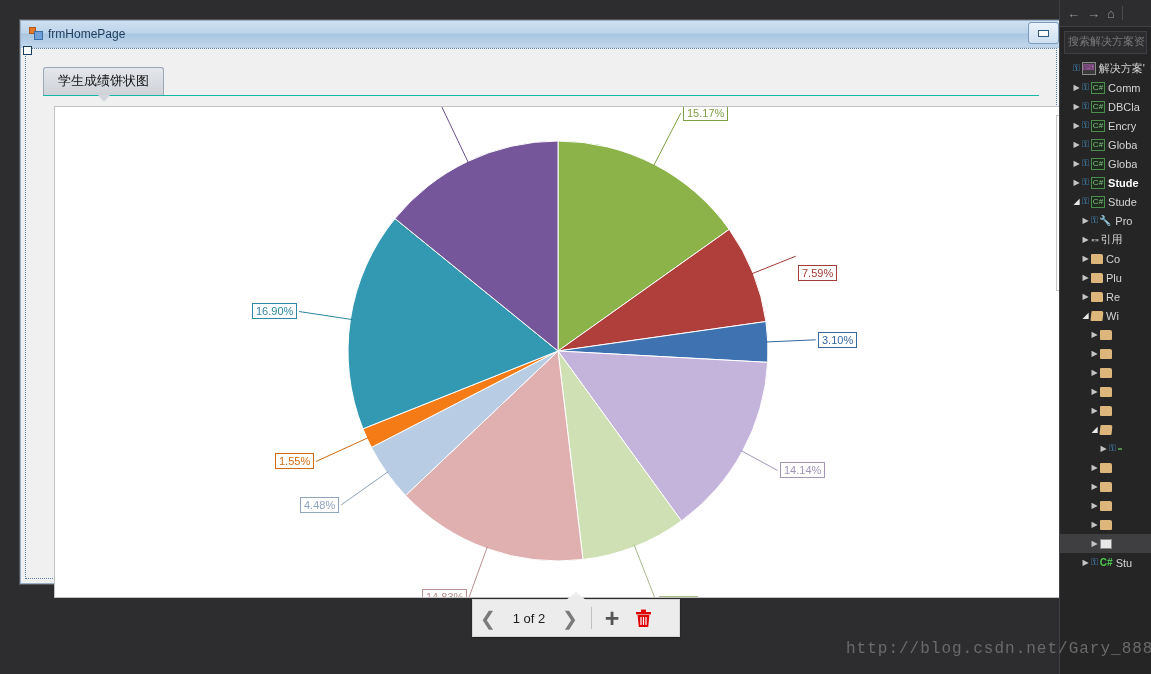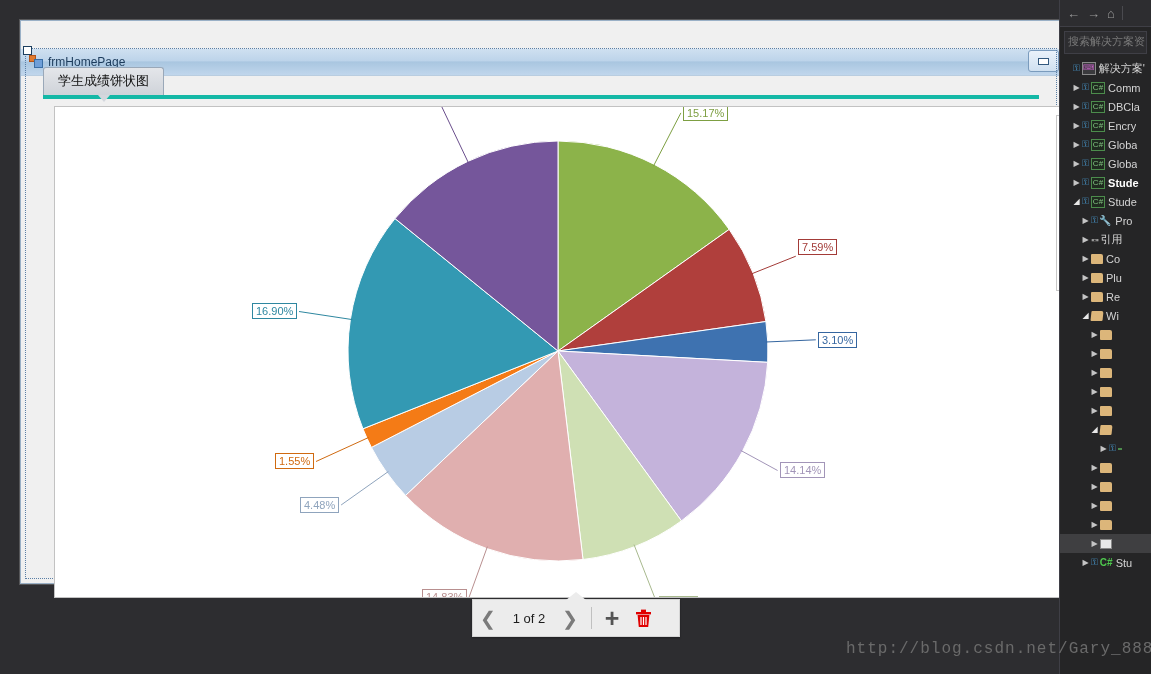--- a/index.html
+++ b/index.html
@@ -21,21 +21,20 @@
     border:1px solid #9ab0c6;
     box-shadow:0 0 0 1px rgba(255,255,255,.2);
   }
   .form-titlebar{
     height:26px;
     background:linear-gradient(to bottom,#cfe0f0 0%,#bdd4ea 45%,#a9c6e0 50%,#c0d6ec 100%);
     border-bottom:1px solid #b9cde0;
     display:flex;align-items:center;
     padding:0 4px;
     position:relative;
-    margin-top:28px;
   }
   .form-icon{
     width:14px;height:14px;margin:0 5px 0 4px;position:relative;flex:none;
   }
   .form-icon .sq1{position:absolute;left:0;top:0;width:7px;height:7px;background:#e07a2f;border:1px solid #b3541a;box-sizing:border-box;}
   .form-icon .sq2{position:absolute;left:5px;top:4px;width:9px;height:9px;background:#6f9fd8;border:1px solid #3a6ea5;box-sizing:border-box;}
   .form-title{
     font-size:12px;color:#1d3c5c;font-family:"Liberation Sans",sans-serif;
   }
   .win-buttons{position:absolute;right:2px;top:1px;display:flex;gap:0;}
@@ -55,21 +54,21 @@
   }
   .grip{
     position:absolute;width:7px;height:7px;background:#ffffff;border:1px solid #1c3e5e;
     left:-3px;top:-3px;
   }
 
   
   .tabstrip{
     position:absolute;left:22px;top:46px;right:22px;height:28px;
     display:flex;align-items:center;
-    border-bottom:4px solid #14b8a6;
+    border-bottom:1px solid #14b8a6;
   }
   .tab{
     font-size:13px;color:#111;
     padding:5px 14px 6px 14px;
     border:1px solid #9aa8b8;
     border-bottom:none;
     border-radius:3px 3px 0 0;
     margin-right:2px;
     background:linear-gradient(to bottom,#fbfbfb,#eceff3);
     line-height:16px;
@@ -259,21 +258,21 @@
             <line x1="333.4" y1="364.5" x2="286.1" y2="398.0" stroke="#8fa4bd" stroke-width="1"></line>
             <path d="M 503 244 L 316.43 340.39 A 210 210 0 0 1 307.94 321.80 Z" fill="#F47B16" stroke="#ffffff" stroke-width="1"></path>
             <line x1="313.8" y1="330.4" x2="261.0" y2="354.5" stroke="#d06a10" stroke-width="1"></line>
             <path d="M 503 244 L 307.94 321.80 A 210 210 0 0 1 340.02 111.57 Z" fill="#3399B3" stroke="#ffffff" stroke-width="1"></path>
             <line x1="297.4" y1="212.6" x2="244.0" y2="204.5" stroke="#2e87a0" stroke-width="1"></line>
             <path d="M 503 244 L 340.02 111.57 A 210 210 0 0 1 503.00 34.00 Z" fill="#75569B" stroke="#ffffff" stroke-width="1"></path>
             <line x1="413.6" y1="56.2" x2="382.7" y2="-8.8" stroke="#6a4e8c" stroke-width="1"></line>
           </svg>
         <div id="pie-labels">
             <div class="dlabel" style="color: rgb(125, 159, 66); border-color: rgb(125, 159, 66); left: 628px; top: -2px;">15.17%</div>
-            <div class="dlabel" style="color: rgb(163, 59, 56); border-color: rgb(163, 59, 56); left: 743px; top: 132px;">7.59%</div>
+            <div class="dlabel" style="color: rgb(163, 59, 56); border-color: rgb(163, 59, 56); left: 743px; top: 158px;">7.59%</div>
             <div class="dlabel" style="color: rgb(53, 102, 160); border-color: rgb(53, 102, 160); left: 763px; top: 225px;">3.10%</div>
             <div class="dlabel" style="color: rgb(162, 149, 184); border-color: rgb(162, 149, 184); left: 725px; top: 355px;">14.14%</div>
             <div class="dlabel" style="color: rgb(168, 185, 142); border-color: rgb(168, 185, 142); left: 604px; top: 489px;">8.10%</div>
             <div class="dlabel" style="color: rgb(184, 143, 143); border-color: rgb(184, 143, 143); left: 367px; top: 482px;">14.83%</div>
             <div class="dlabel" style="color: rgb(143, 164, 189); border-color: rgb(143, 164, 189); left: 245px; top: 390px;">4.48%</div>
             <div class="dlabel" style="color: rgb(208, 106, 16); border-color: rgb(208, 106, 16); left: 220px; top: 346px;">1.55%</div>
             <div class="dlabel" style="color: rgb(46, 135, 160); border-color: rgb(46, 135, 160); left: 197px; top: 196px;">16.90%</div>
           </div>
       </div>
       <div class="legend-box" id="legend-box">

